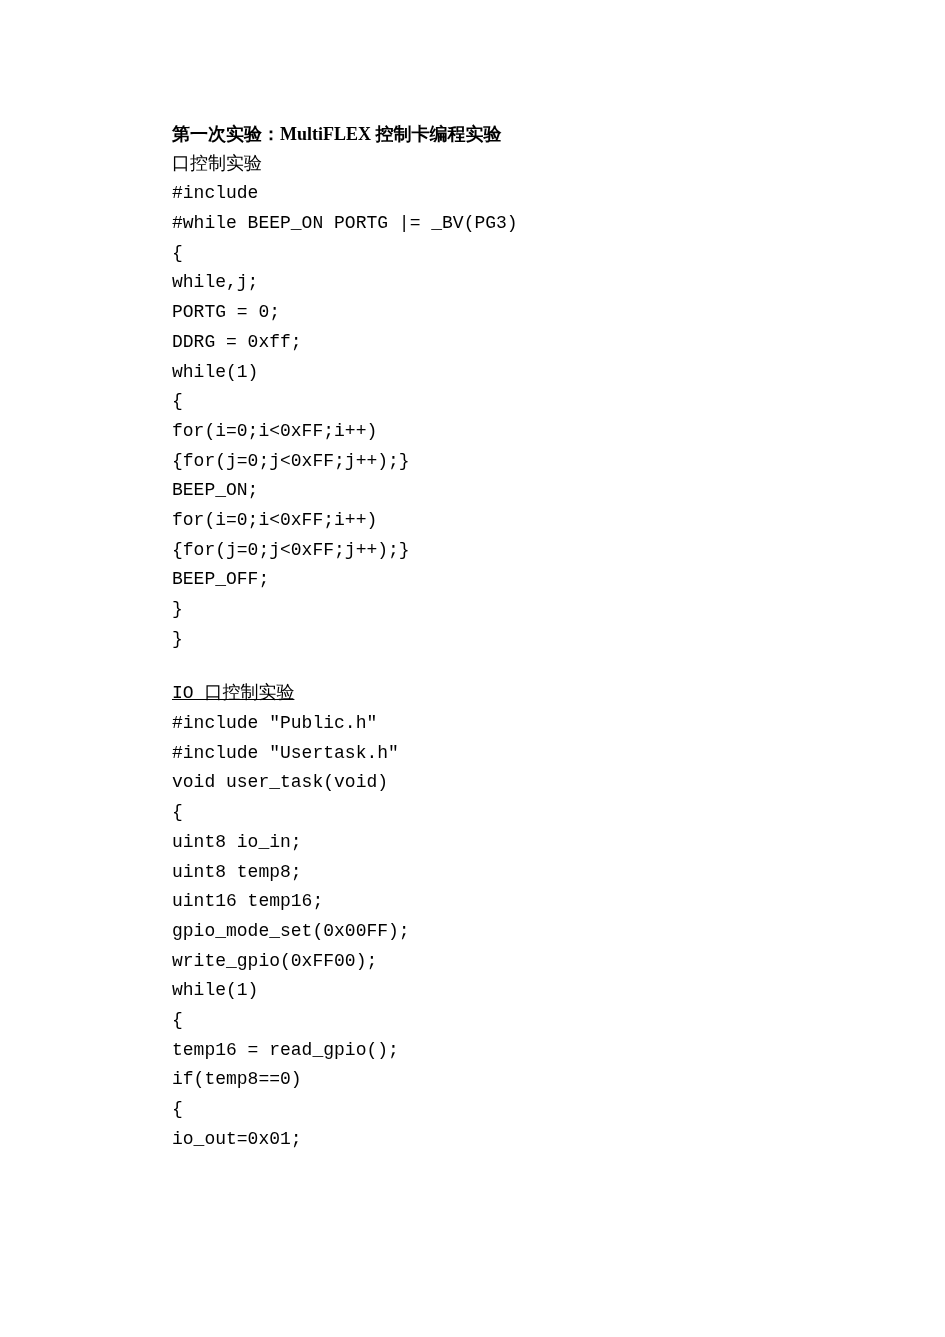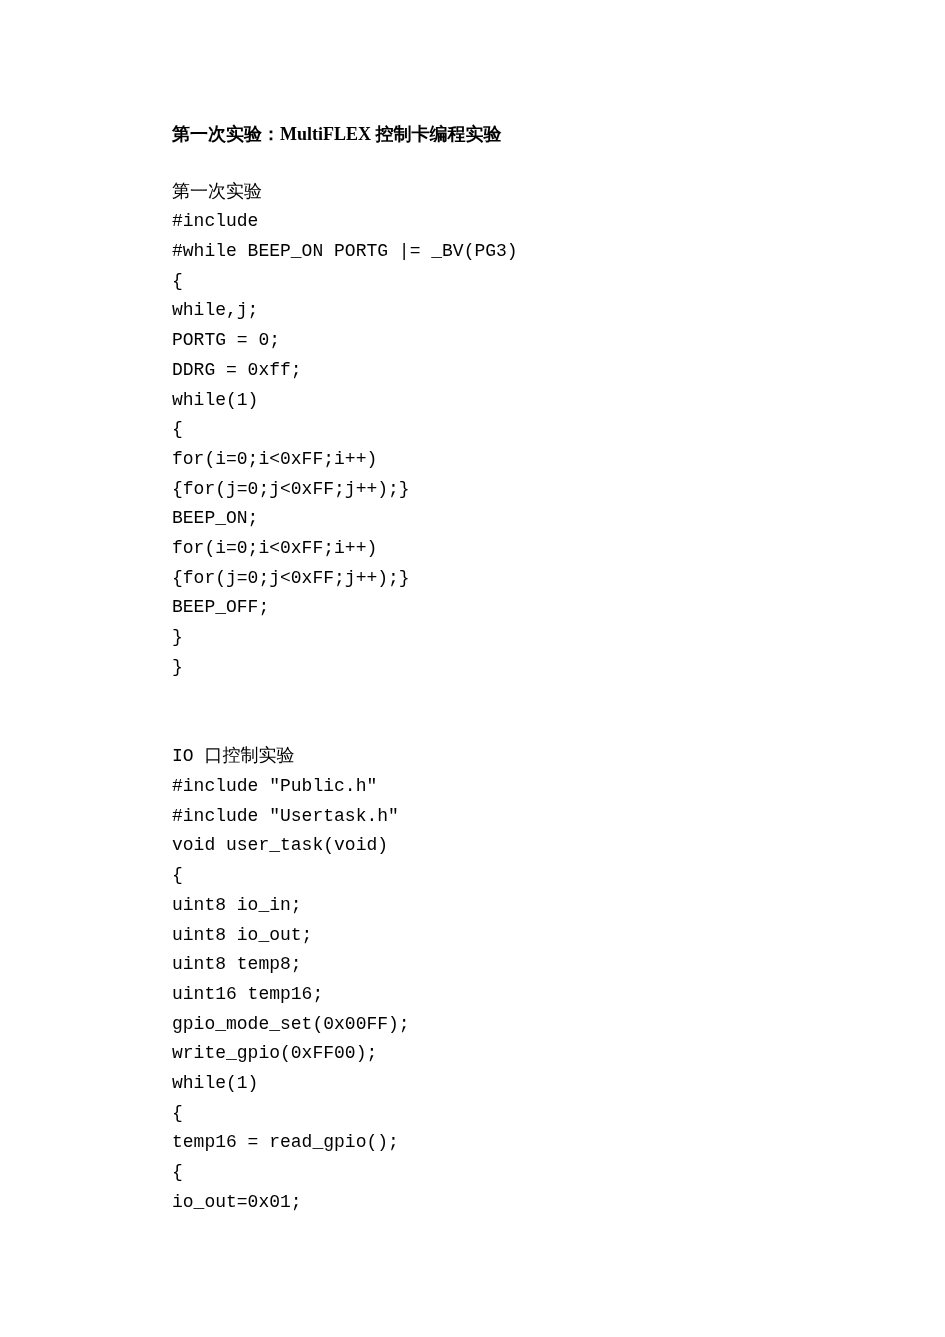--- a/index.html
+++ b/index.html
@@ -11,38 +11,38 @@
   .page {
     padding: 120px 172px 60px 172px;
     font-family: "SimSun", "宋体", serif;
     font-size: 18px;
     line-height: 1.65;
     color: #000;
   }
   .title {
     font-family: "SimHei", "黑体", "SimSun", serif;
     font-weight: bold;
-    margin-bottom: 28px;
   }
   .sub {
-    margin-top: 60px;
+    margin-top: 25px;
+    text-decoration: underline;
   }
   .code-line {
     font-family: "SimSun", "宋体", "Courier New", monospace;
     white-space: pre;
   }
 </style>
 </head>
 <body>
 
 <div class="page">
 
   <div class="title">第一次实验：MultiFLEX  控制卡编程实验</div>
 
-  <div class="code-line">第一次实验</div>
+  <div class="code-line">口控制实验</div>
   <div id="code-block-1">
       <div class="code-line">#include</div>
       <div class="code-line">#while BEEP_ON PORTG |= _BV(PG3)</div>
       <div class="code-line">{</div>
       <div class="code-line">while,j;</div>
       <div class="code-line">PORTG = 0;</div>
       <div class="code-line">DDRG = 0xff;</div>
       <div class="code-line">while(1)</div>
       <div class="code-line">{</div>
       <div class="code-line">for(i=0;i&lt;0xFF;i++)</div>
@@ -55,25 +55,25 @@
       <div class="code-line">}</div>
     </div>
 
   <div class="code-line sub">IO 口控制实验</div>
   <div id="code-block-2">
       <div class="code-line">#include "Public.h"</div>
       <div class="code-line">#include "Usertask.h"</div>
       <div class="code-line">void user_task(void)</div>
       <div class="code-line">{</div>
       <div class="code-line">uint8 io_in;</div>
-      <div class="code-line">uint8 io_out;</div>
       <div class="code-line">uint8 temp8;</div>
       <div class="code-line">uint16 temp16;</div>
       <div class="code-line">gpio_mode_set(0x00FF);</div>
       <div class="code-line">write_gpio(0xFF00);</div>
       <div class="code-line">while(1)</div>
       <div class="code-line">{</div>
       <div class="code-line">temp16 = read_gpio();</div>
+      <div class="code-line">if(temp8==0)</div>
       <div class="code-line">{</div>
       <div class="code-line">io_out=0x01;</div>
     </div>
 
 </div>
 
 </body></html>

